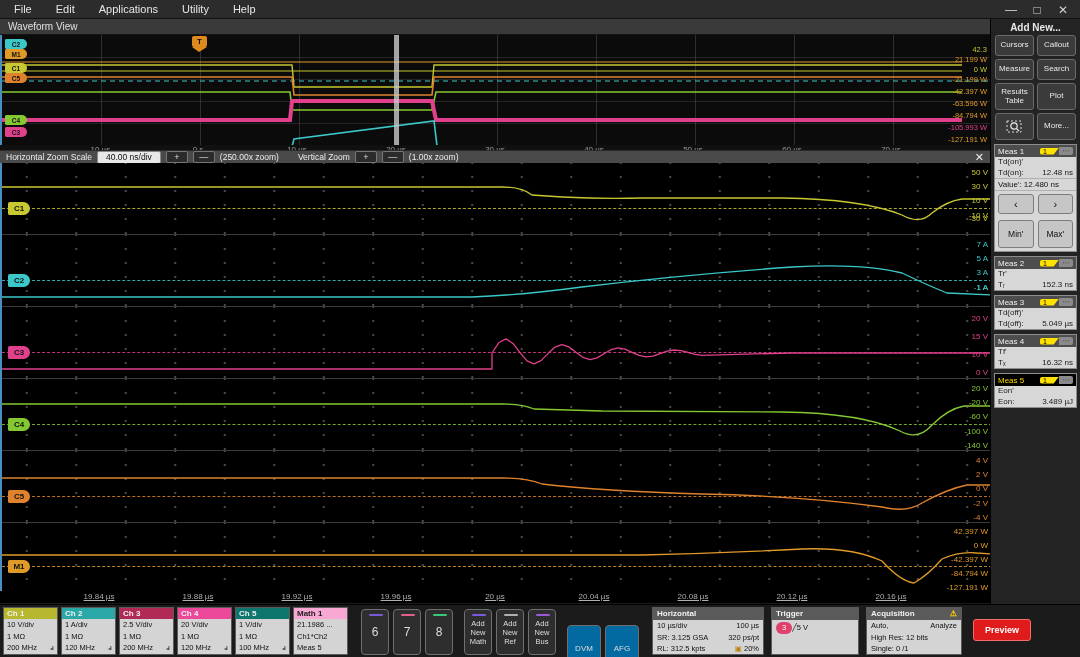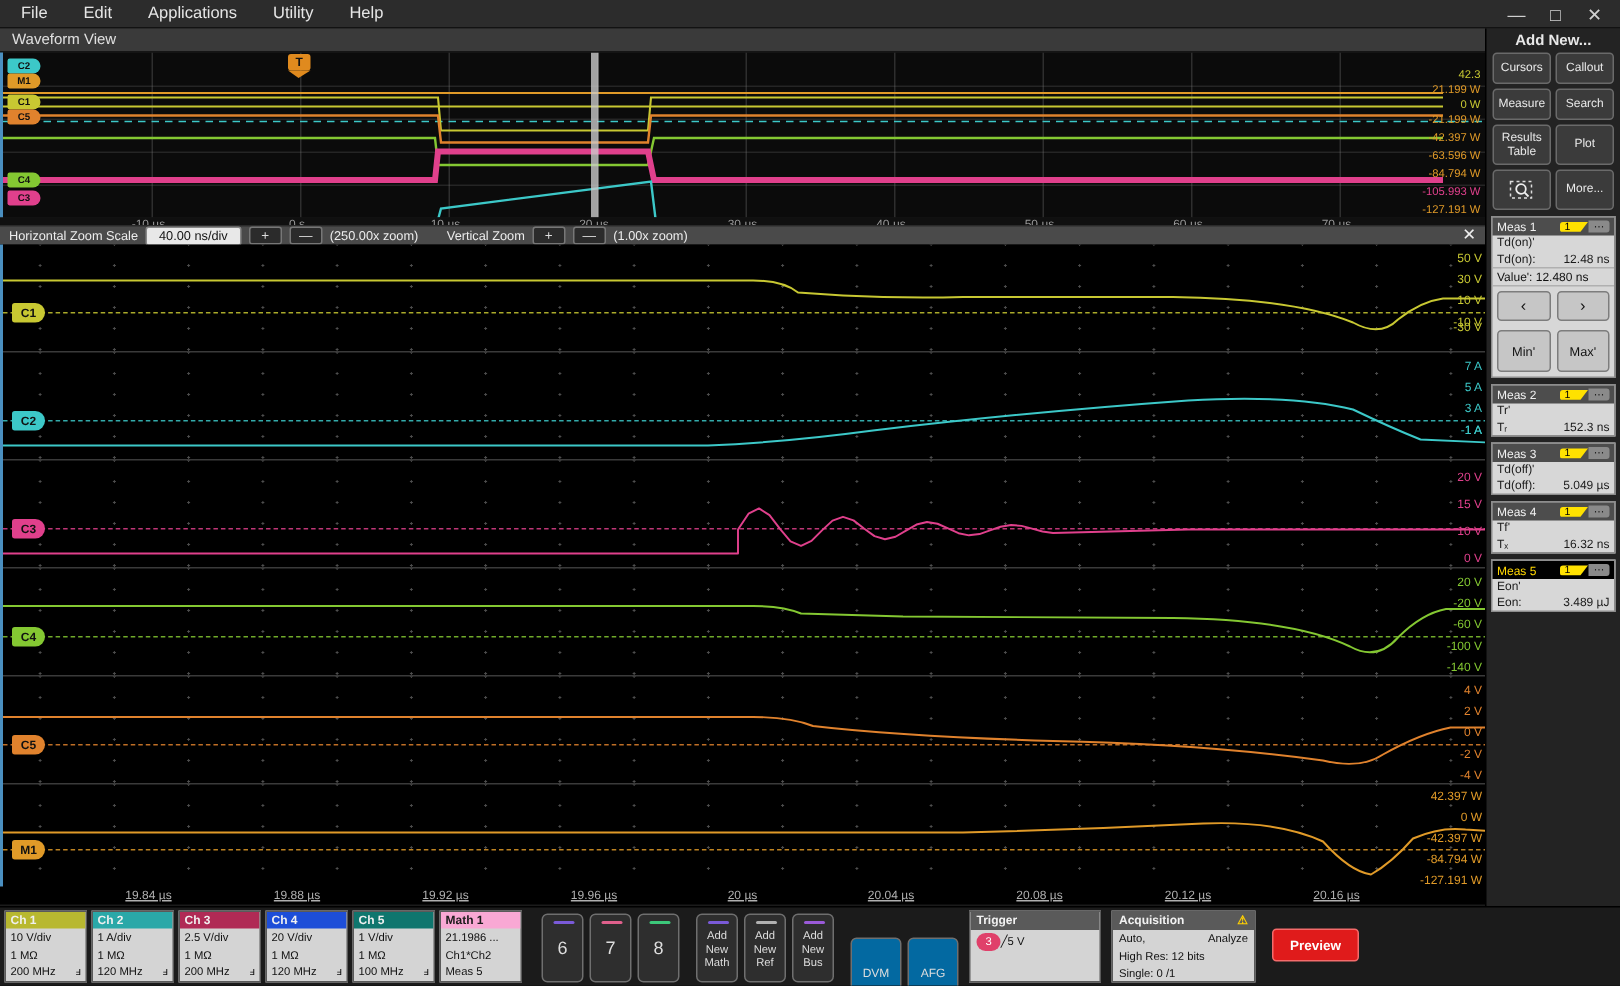--- a/index.html
+++ b/index.html
@@ -497,21 +497,21 @@
           </div>
           <div class="cl">
             <span>1 MΩ</span>
           </div>
           <div class="cl">
             <span>200 MHz</span>
             <span>ⅎ</span>
           </div>
         </div>
         <div class="chcard">
-          <div class="ct" style="background:#1d4ed8;color:#f0f0f0">Ch 4</div>
+          <div class="ct" style="background:#ec4899;color:#f0f0f0">Ch 4</div>
           <div class="cl">
             <span>20 V/div</span>
           </div>
           <div class="cl">
             <span>1 MΩ</span>
           </div>
           <div class="cl">
             <span>120 MHz</span>
             <span>ⅎ</span>
           </div>
@@ -565,20 +565,40 @@
           <span>Add</span>
           <span>New</span>
           <span>Bus</span>
         </div>
       </div>
     <div id="wordbtns" style="display:flex;gap:4px;margin-left:8px">
         <div class="wbtn">DVM</div>
         <div class="wbtn">AFG</div>
       </div>
 
+    <div class="infobox" style="width:112px;margin-left:10px">
+      <div class="ht">
+        <span>Horizontal</span>
+      </div>
+      <div class="ir">
+        <span>10 µs/div</span>
+        <span>100 µs</span>
+      </div>
+      <div class="ir">
+        <span>SR: 3.125 GSA</span>
+        <span>320 ps/pt</span>
+      </div>
+      <div class="ir">
+        <span>RL: 312.5 kpts</span>
+        <span>
+          <span style="color:#c08010">▣</span>
+          <span>20%</span>
+        </span>
+      </div>
+    </div>
 
     <div class="infobox" style="width:88px;margin-left:4px">
       <div class="ht">
         <span>Trigger</span>
       </div>
       <div class="ir" style="padding-top:2px">
         <span style="background:#e0406a;color:#fff;border-radius:6px;padding:0 6px;font-size:7.5px">3</span>
         <span>╱</span>
         <span>5 V</span>
         <span style="flex:1"></span>

